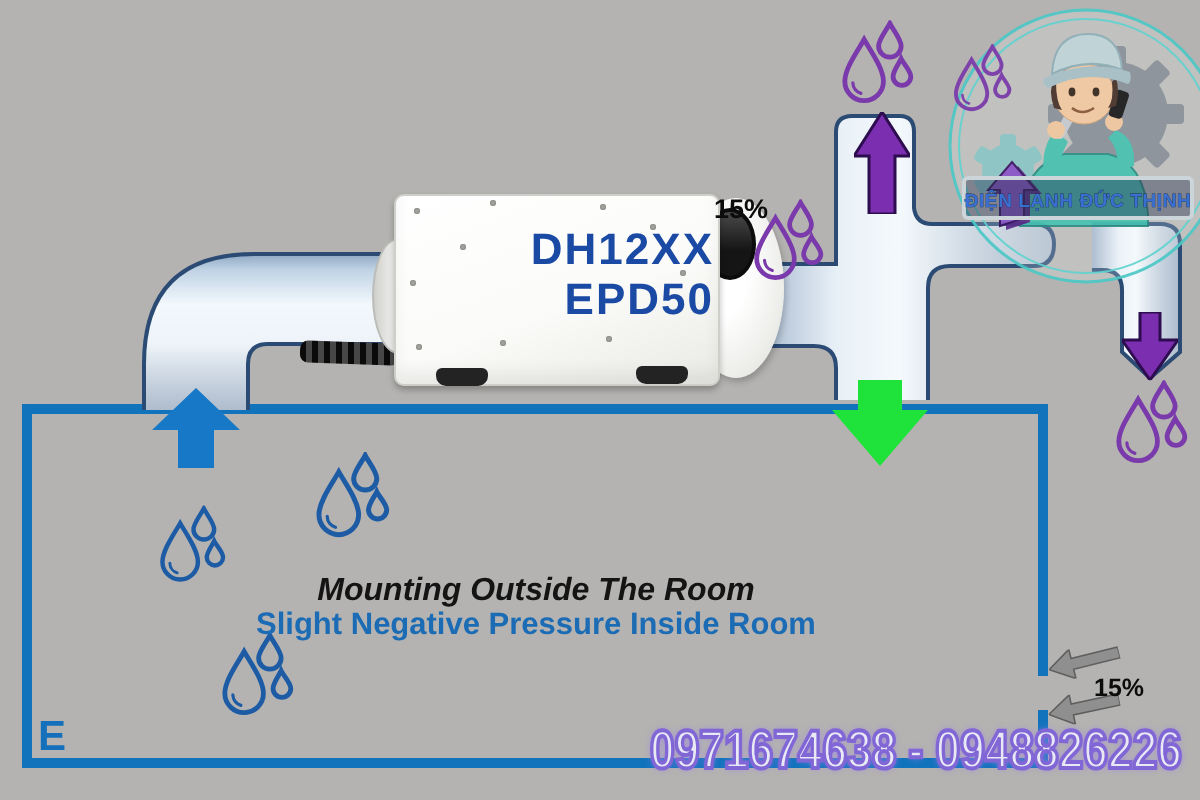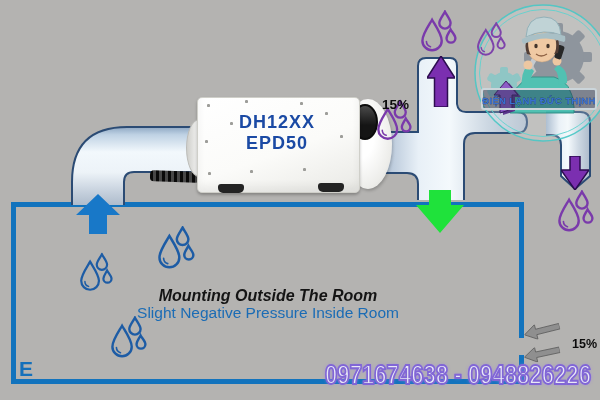--- a/index.html
+++ b/index.html
@@ -36,27 +36,27 @@
     border:1px solid #bcbcb8;box-sizing:border-box;
   }
   .hose{
     left:150px;top:171px;width:50px;height:11px;border-radius:4px;
     background:repeating-linear-gradient(90deg,#0a0a0a 0 3px,#474747 3px 6px);
     transform:rotate(2deg);
   }
   .foot{height:9px;width:26px;background:#232323;border-radius:3px 3px 5px 5px;}
   .screw{width:3px;height:3px;border-radius:50%;background:#a2a29e;box-shadow:inset 0 0 1px #6a6a66;}
   .unit-label{
-    left:197px;top:112px;width:160px;text-align:center;
-    color:#1b4aa4;font-weight:bold;font-size:18px;letter-spacing:1px;line-height:1.15;
-  }
-  .pct{color:#0c0c0c;font-weight:bold;font-size:13.5px;margin-left:25px;}
+    left:197px;top:112px;width:160px;text-align:right;
+    color:#1b4aa4;font-weight:bold;font-size:22px;letter-spacing:1px;line-height:1.15;
+  }
+  .pct{color:#0c0c0c;font-weight:bold;font-size:13.5px;}
   .pct-sm{font-size:12.5px;}
   .caption1{left:128px;top:287px;width:280px;text-align:center;font-size:16px;font-weight:600;color:#141414;font-style:italic;}
-  .caption2{left:118px;top:304px;width:300px;text-align:center;font-size:15.5px;font-weight:400;color:#1b6cb5;}
+  .caption2{left:118px;top:304px;width:300px;text-align:center;font-size:15.5px;font-weight:700;color:#1b6cb5;}
   .room-letter{left:19px;top:357px;font-size:21px;font-weight:bold;color:#1470bb;}
   .phone{
     left:298px;top:360px;width:300px;text-align:center;
     font-size:27px;font-weight:bold;letter-spacing:0px;white-space:nowrap;
     color:#e9e9f6;
     -webkit-text-stroke:2px #8166d6;
     text-shadow:0 0 4px #9a7fe8,0 0 1px #6a4fd0;
     transform:scaleX(0.82);transform-origin:50% 50%;
   }
 </style>

